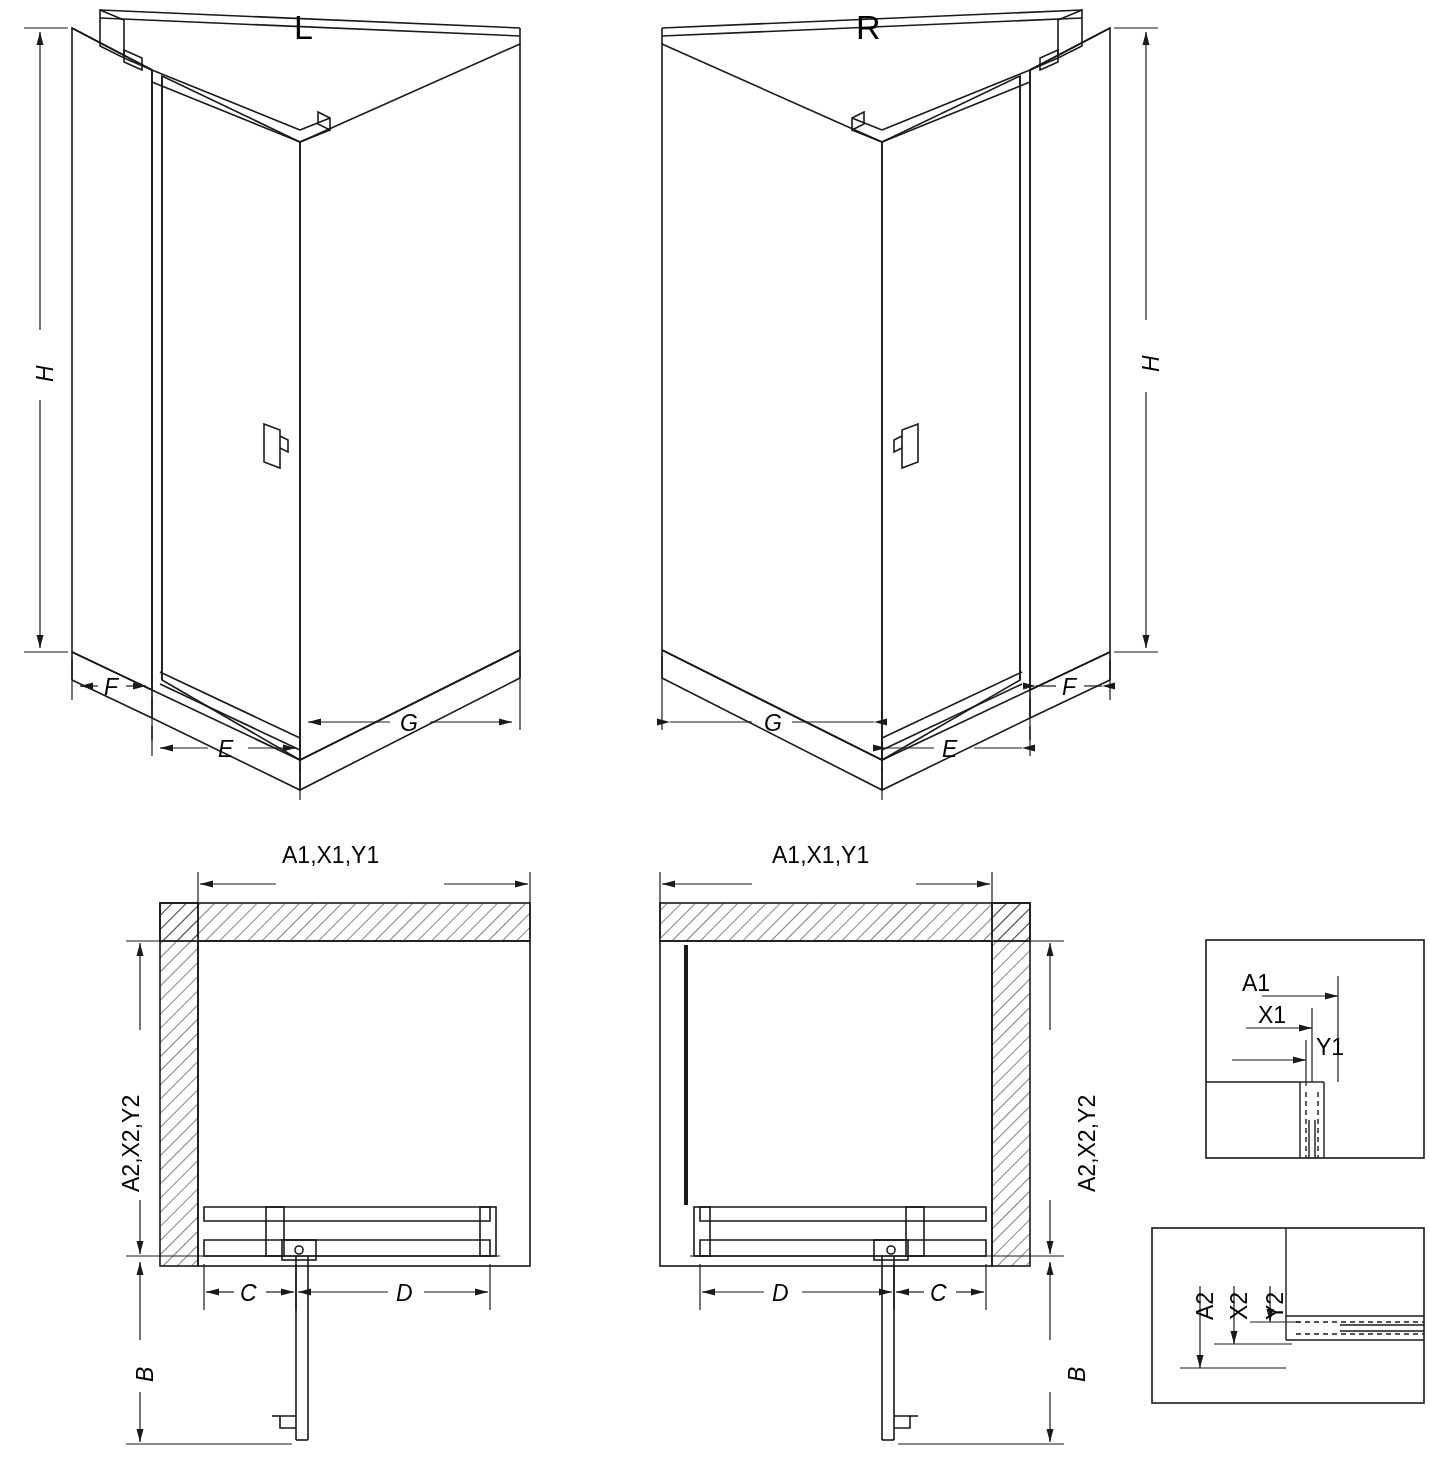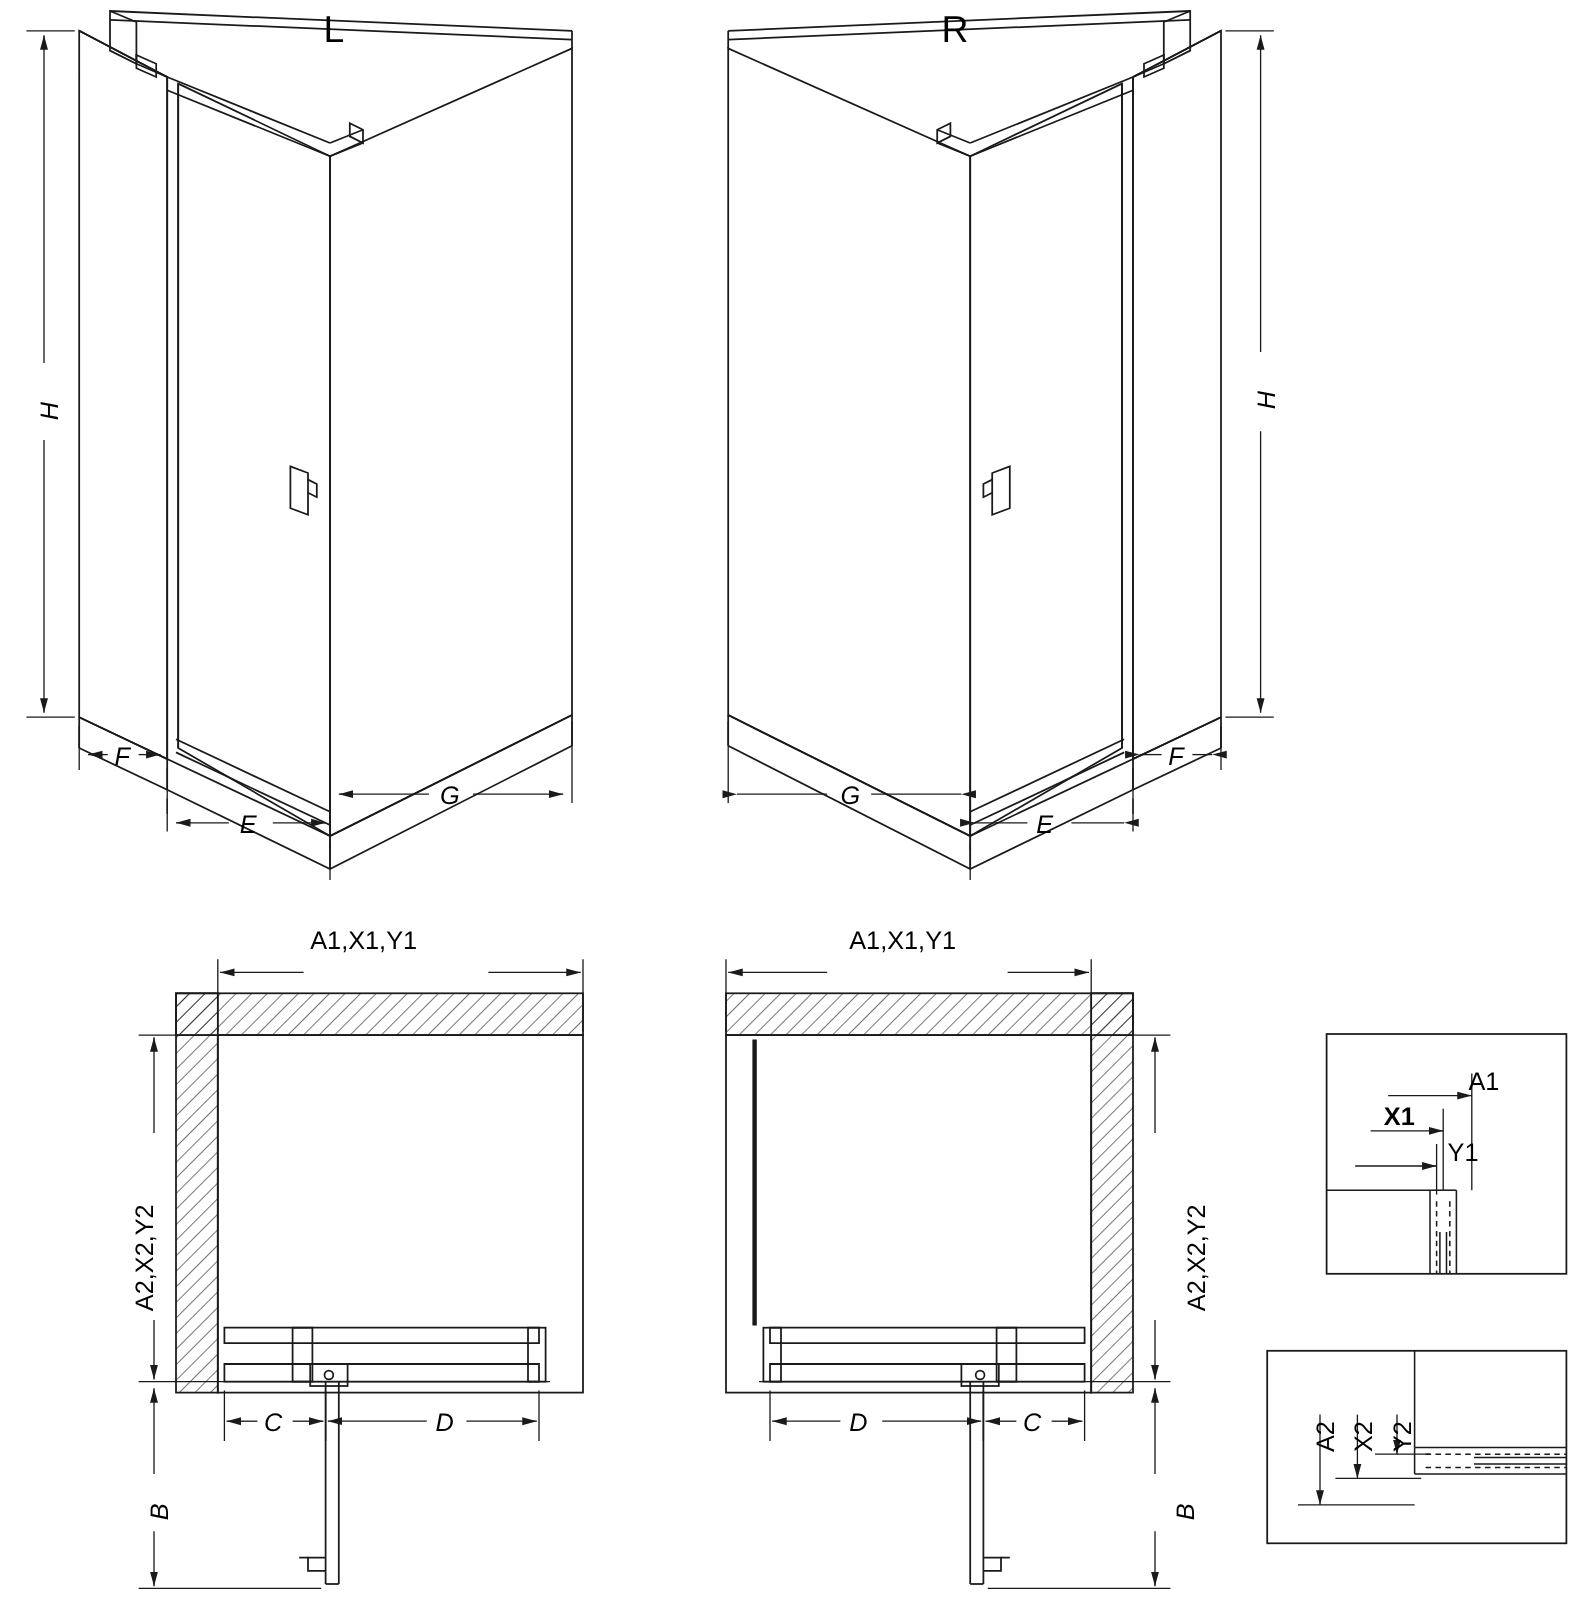--- a/index.html
+++ b/index.html
@@ -294,21 +294,21 @@
 <div class="lbl med ital" style="left:240px;top:1280px;">C</div>
 <div class="lbl med ital" style="left:396px;top:1280px;">D</div>
 <div class="lbl med ital rot90" style="left:132px;top:1382px;">B</div>
 
 <div class="lbl med" style="left:772px;top:842px;">A1,X1,Y1</div>
 <div class="lbl med rot90" style="left:1074px;top:1192px;">A2,X2,Y2</div>
 <div class="lbl med ital" style="left:772px;top:1280px;">D</div>
 <div class="lbl med ital" style="left:930px;top:1280px;">C</div>
 <div class="lbl med ital rot90" style="left:1064px;top:1382px;">B</div>
 
-<div class="lbl med" style="left:1335px;top:970px;">A1</div>
-<div class="lbl med" style="left:1258px;top:1002px;font-weight:bold;">X1</div>
+<div class="lbl med" style="left:1242px;top:970px;">A1</div>
+<div class="lbl med" style="left:1258px;top:1002px;">X1</div>
 <div class="lbl med" style="left:1316px;top:1034px;">Y1</div>
 
 <div class="lbl med rot90" style="left:1192px;top:1320px;">A2</div>
 <div class="lbl med rot90" style="left:1226px;top:1320px;">X2</div>
 <div class="lbl med rot90" style="left:1262px;top:1320px;">Y2</div>
 
 </div>
 
 </body></html>

